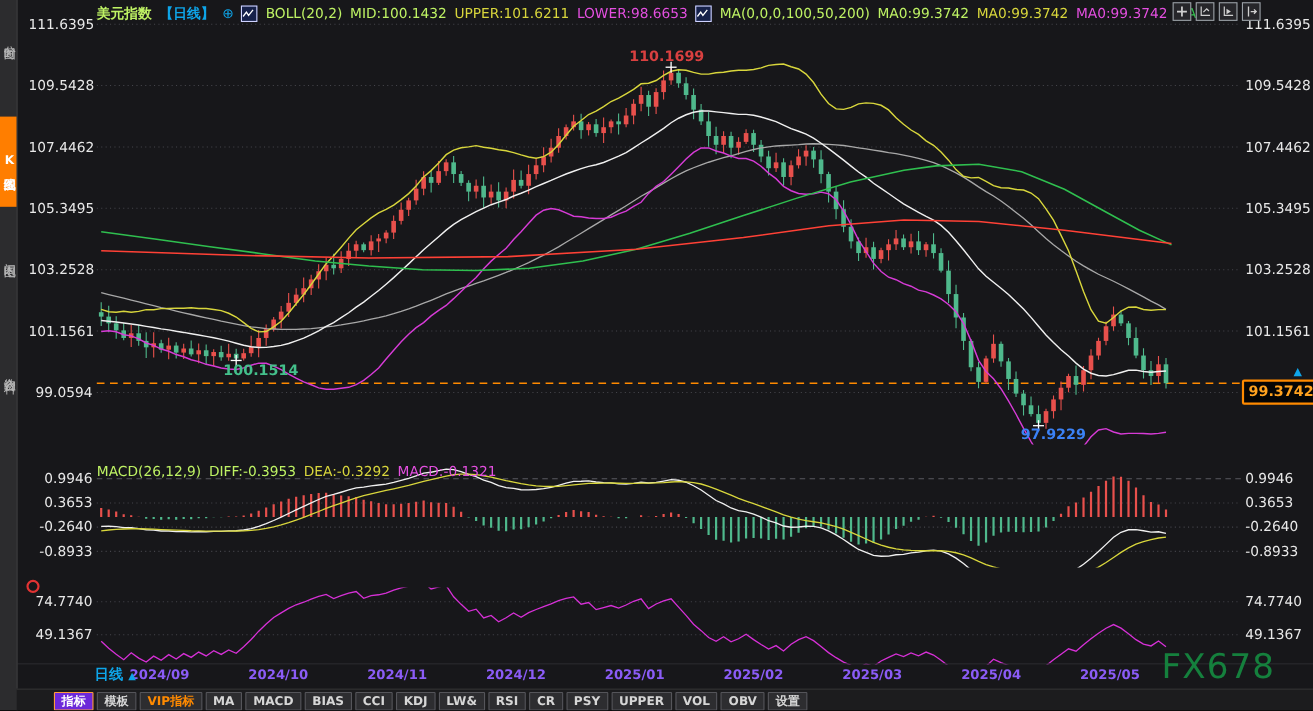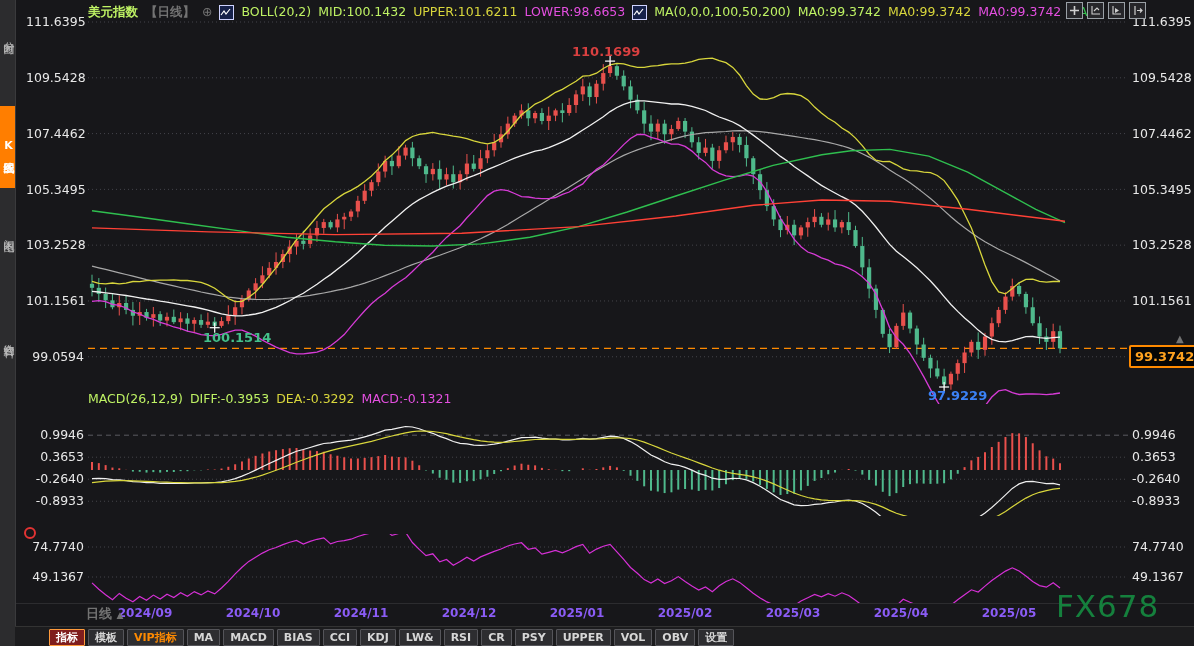--- a/index.html
+++ b/index.html
@@ -1,42 +1,42 @@
 <!DOCTYPE html>
 <html><head>
 <meta charset="utf-8">
 <style>
   html,body{margin:0;padding:0;background:#000;}
   .app{position:relative;width:1194px;height:646px;background:#17171a;overflow:hidden;
        font-family:"DejaVu Sans","Liberation Sans",sans-serif;color:#e8e8e8;}
   .abs{position:absolute;}
   #chart-svg{position:absolute;left:0;top:0;z-index:1;pointer-events:none;}
   .txt{z-index:2;font-size:12.5px;line-height:16px;white-space:nowrap;}
-  .w{color:#bef264}.y{color:#d8d63c}.mg{color:#e44fe0}.gn{color:#35c24f}.org{color:#737373}
+  .w{color:#bef264}.y{color:#d8d63c}.mg{color:#e44fe0}.gn{color:#35c24f}.org{color:#0ea5e9}
   .axis-l{left:26px;width:58px;text-align:right;}
   .axis-r{left:1132px;width:60px;text-align:left;}
   .hdr span{margin-right:7px;}
   .mini-icon{display:inline-block;width:13px;height:13px;vertical-align:-2px;margin-right:5px;
              border:1px solid #cfd3ff;background:#16214a;}
   .win-icon{display:inline-flex;width:15px;height:15px;border:1px solid #9aa0a6;background:#26262a;
             align-items:center;justify-content:center;margin-left:4px;}
   .sidebar{left:0;top:0;width:15px;height:646px;background:#2c2c2e;border-right:1px solid #3a3a3c;z-index:3;}
   .side-item{position:absolute;left:0;width:15px;writing-mode:vertical-rl;text-orientation:upright;
              font-size:11px;letter-spacing:1px;color:#b9b9b9;text-align:center;cursor:pointer;}
   .side-item.active{background:#ff7e00;color:#fff;font-weight:bold;}
   .ann{z-index:2;font-weight:bold;font-size:13px;}
   .tag{left:1129px;top:345px;width:60px;height:19px;border:2px solid #ff8a00;border-radius:2px;
        background:#050505;color:#ffa21f;font-size:13px;font-weight:bold;line-height:19px;
        padding-left:4px;z-index:3;}
   .months{top:606px;font-size:12px;font-weight:bold;color:#8b5cf6;transform:translateX(-50%);}
   .toolbar{left:15px;right:0;top:626px;height:20px;background:#1c1c1e;border-top:1px solid #333;
            display:flex;align-items:center;gap:3px;padding-left:34px;z-index:3;}
   .tb-btn{font-size:11px;font-weight:bold;color:#d6d6d6;background:#2d2d30;border:1px solid #55555a;
           border-radius:1px;padding:1px 6px;cursor:pointer;line-height:13px;}
-  .tb-btn.active{background:#7f1d1d;color:#fff;border-color:#ff9b3d;}
+  .tb-btn.active{background:#6d28d9;color:#fff;border-color:#ff9b3d;}
   .tb-btn.vip{color:#ff8a00;}
   .watermark{left:1056px;top:588px;font-size:31px;color:#15803d;letter-spacing:1px;z-index:2;}
   .hairline{left:15px;right:0;top:603px;border-top:1px solid #2c2c2f;z-index:2;}
   .red-ring{left:24px;top:527px;width:8px;height:8px;border:2px solid #e23333;border-radius:50%;z-index:3;}
 </style>
 </head>
 <body>
 
 <div class="app">
   <svg id="chart-svg" width="1194" height="646">
@@ -565,21 +565,21 @@
   <div class="abs txt axis-r" style="top:237px;">103.2528</div>
   <div class="abs txt axis-r" style="top:293px;">101.1561</div>
 
   <div class="abs tag">99.3742</div>
   <div class="abs org" style="left:1176px;top:333px;font-size:10px;z-index:3;">▲</div>
 
   <div class="abs ann" style="left:572px;top:44px;color:#d94040;">110.1699</div>
   <div class="abs ann" style="left:203px;top:330px;color:#44c08b;">100.1514</div>
   <div class="abs ann" style="left:928px;top:388px;color:#3b82f6;">97.9229</div>
 
-  <div class="abs txt hdr" style="left:88px;top:391px;">
+  <div class="abs txt hdr" style="left:88px;top:421px;">
     <span class="w">MACD(26,12,9)</span><span class="w">DIFF:-0.3953</span><span class="y">DEA:-0.3292</span><span class="mg">MACD:-0.1321</span>
   </div>
 
   <div class="abs txt axis-l" style="top:427px;">0.9946</div>
   <div class="abs txt axis-l" style="top:449px;">0.3653</div>
   <div class="abs txt axis-l" style="top:471px;">-0.2640</div>
   <div class="abs txt axis-l" style="top:493px;">-0.8933</div>
   <div class="abs txt axis-r" style="top:427px;">0.9946</div>
   <div class="abs txt axis-r" style="top:449px;">0.3653</div>
   <div class="abs txt axis-r" style="top:471px;">-0.2640</div>

